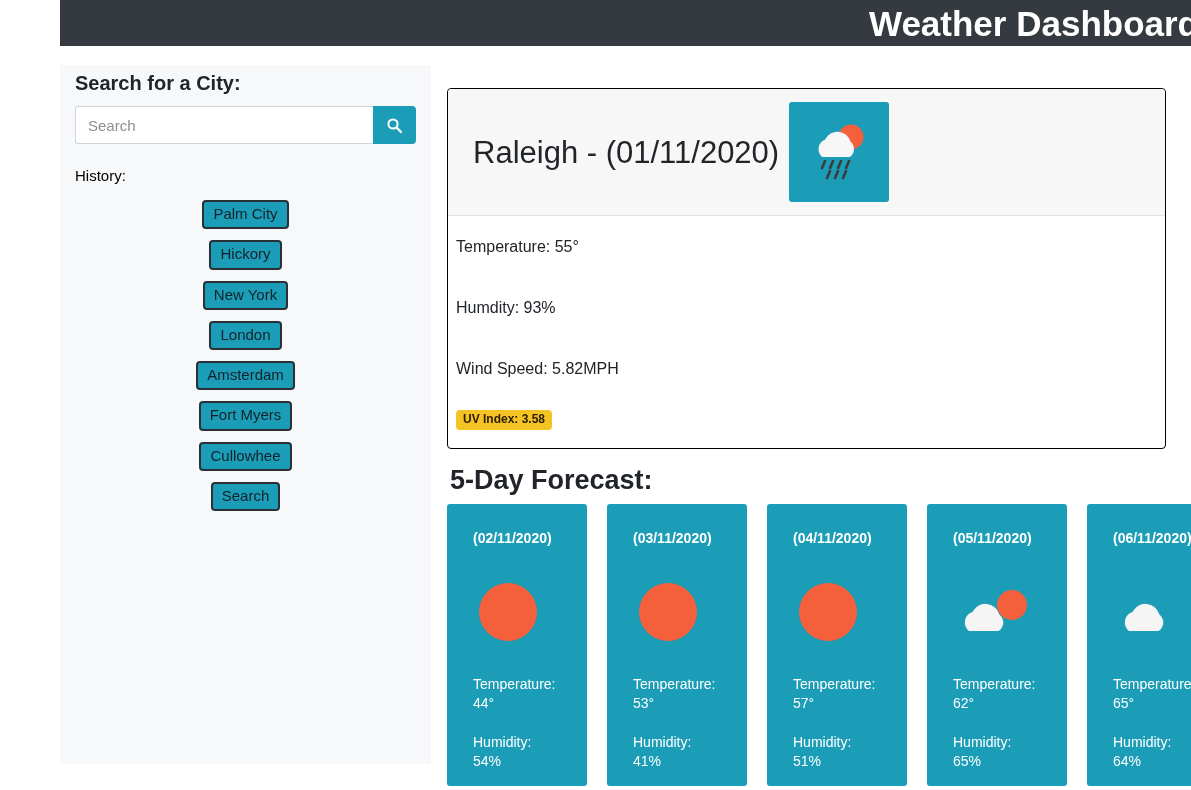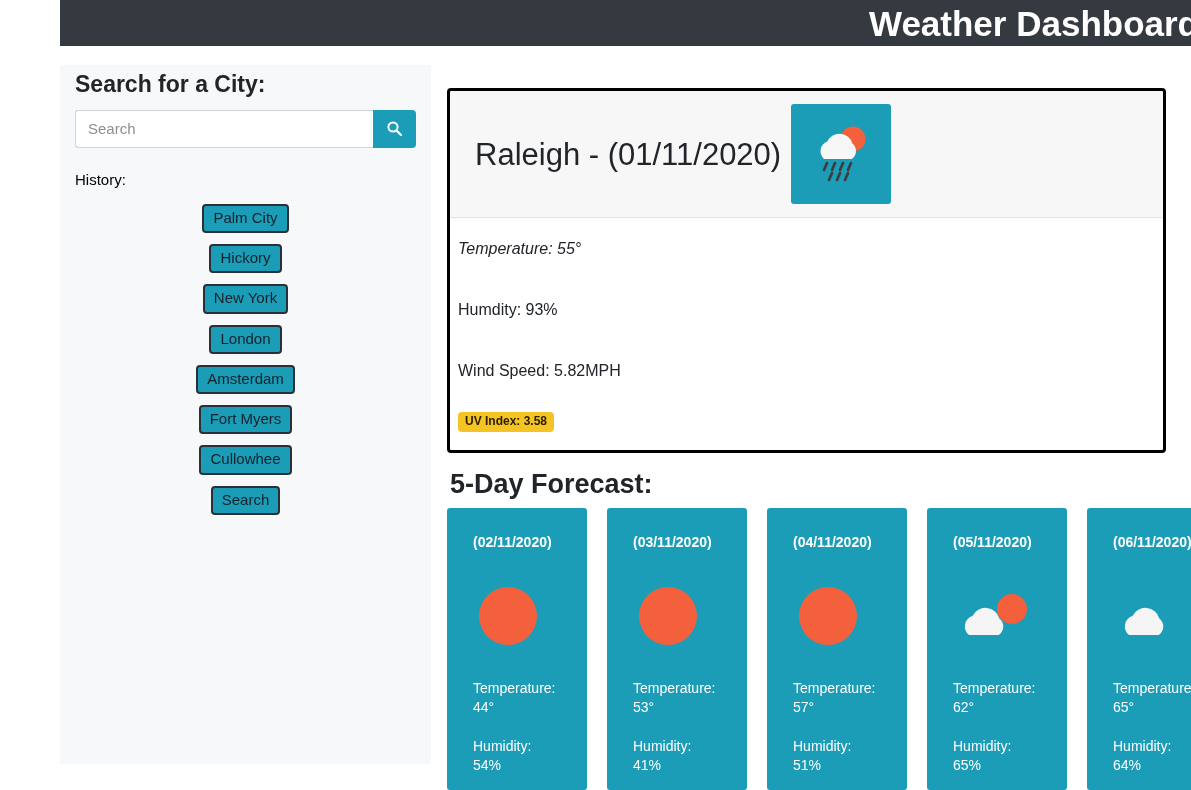--- a/index.html
+++ b/index.html
@@ -47,21 +47,21 @@
     background: #f7f8f9;
     box-sizing: border-box;
     padding: 0;
   }
   .sidebar-inner {
     padding: 0 15px;
   }
   .sidebar-heading {
     margin: 0;
     padding-top: 5px;
-    font-size: 23px;
+    font-size: 20px;
     font-weight: bold;
     color: #212529;
     line-height: 1.3;
   }
   .search-row {
     display: flex;
     margin-top: 10px;
     height: 38px;
   }
   .search-input {
@@ -123,21 +123,21 @@
 
   
   .main {
     position: absolute;
     left: 447px;
     top: 88px;
     width: 719px;
   }
 
   .current-card {
-    border: 3px solid #000000;
+    border: 1px solid #000000;
     border-radius: 4px;
     background: #ffffff;
     box-sizing: border-box;
     width: 719px;
   }
   .current-card-header {
     background: #f7f7f7;
     border-bottom: 1px solid #e3e3e3;
     border-radius: 4px 4px 0 0;
     height: 127px;
@@ -167,21 +167,21 @@
   .current-card-body {
     padding: 18px 0 14px 8px;
   }
   .detail-line {
     font-size: 16px;
     color: #212529;
     padding: 0 0 0 0;
     margin: 0 0 42px 0;
     line-height: 1.2;
   }
-  .detail-line:first-child { margin-top: 3px; font-style: italic; }
+  .detail-line:first-child { margin-top: 3px; }
   .uv-row {
     margin-top: -12px;
     margin-bottom: 4px;
   }
   .uv-badge {
     display: inline-block;
     background: #f6c324;
     color: #2b2000;
     font-size: 12px;
     font-weight: bold;

